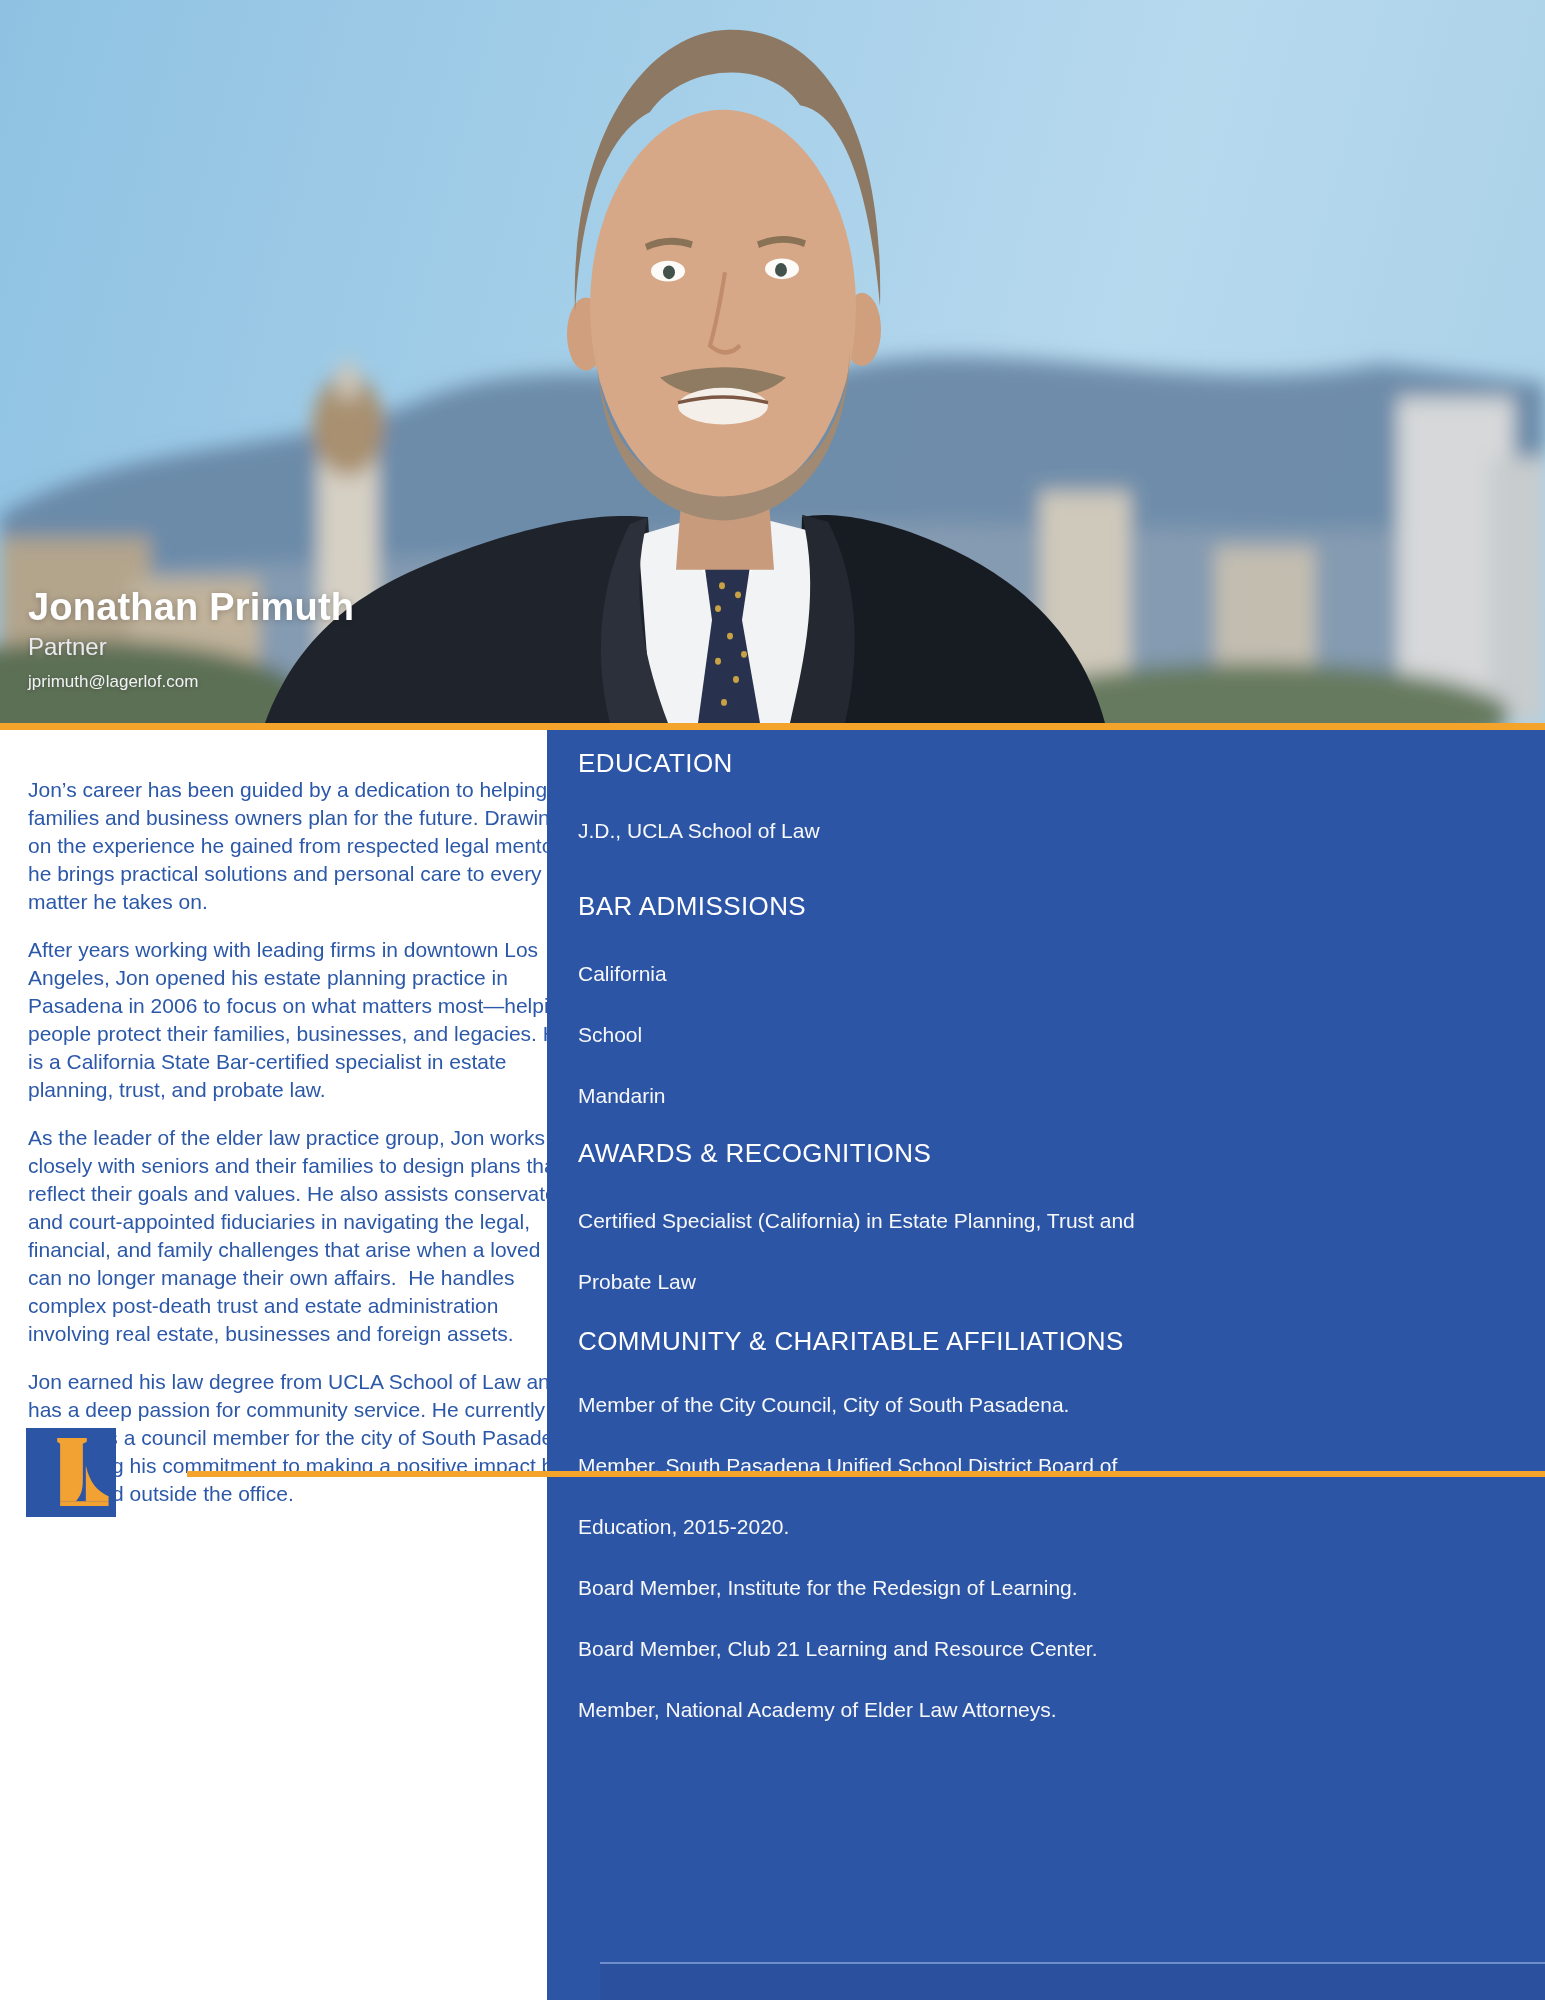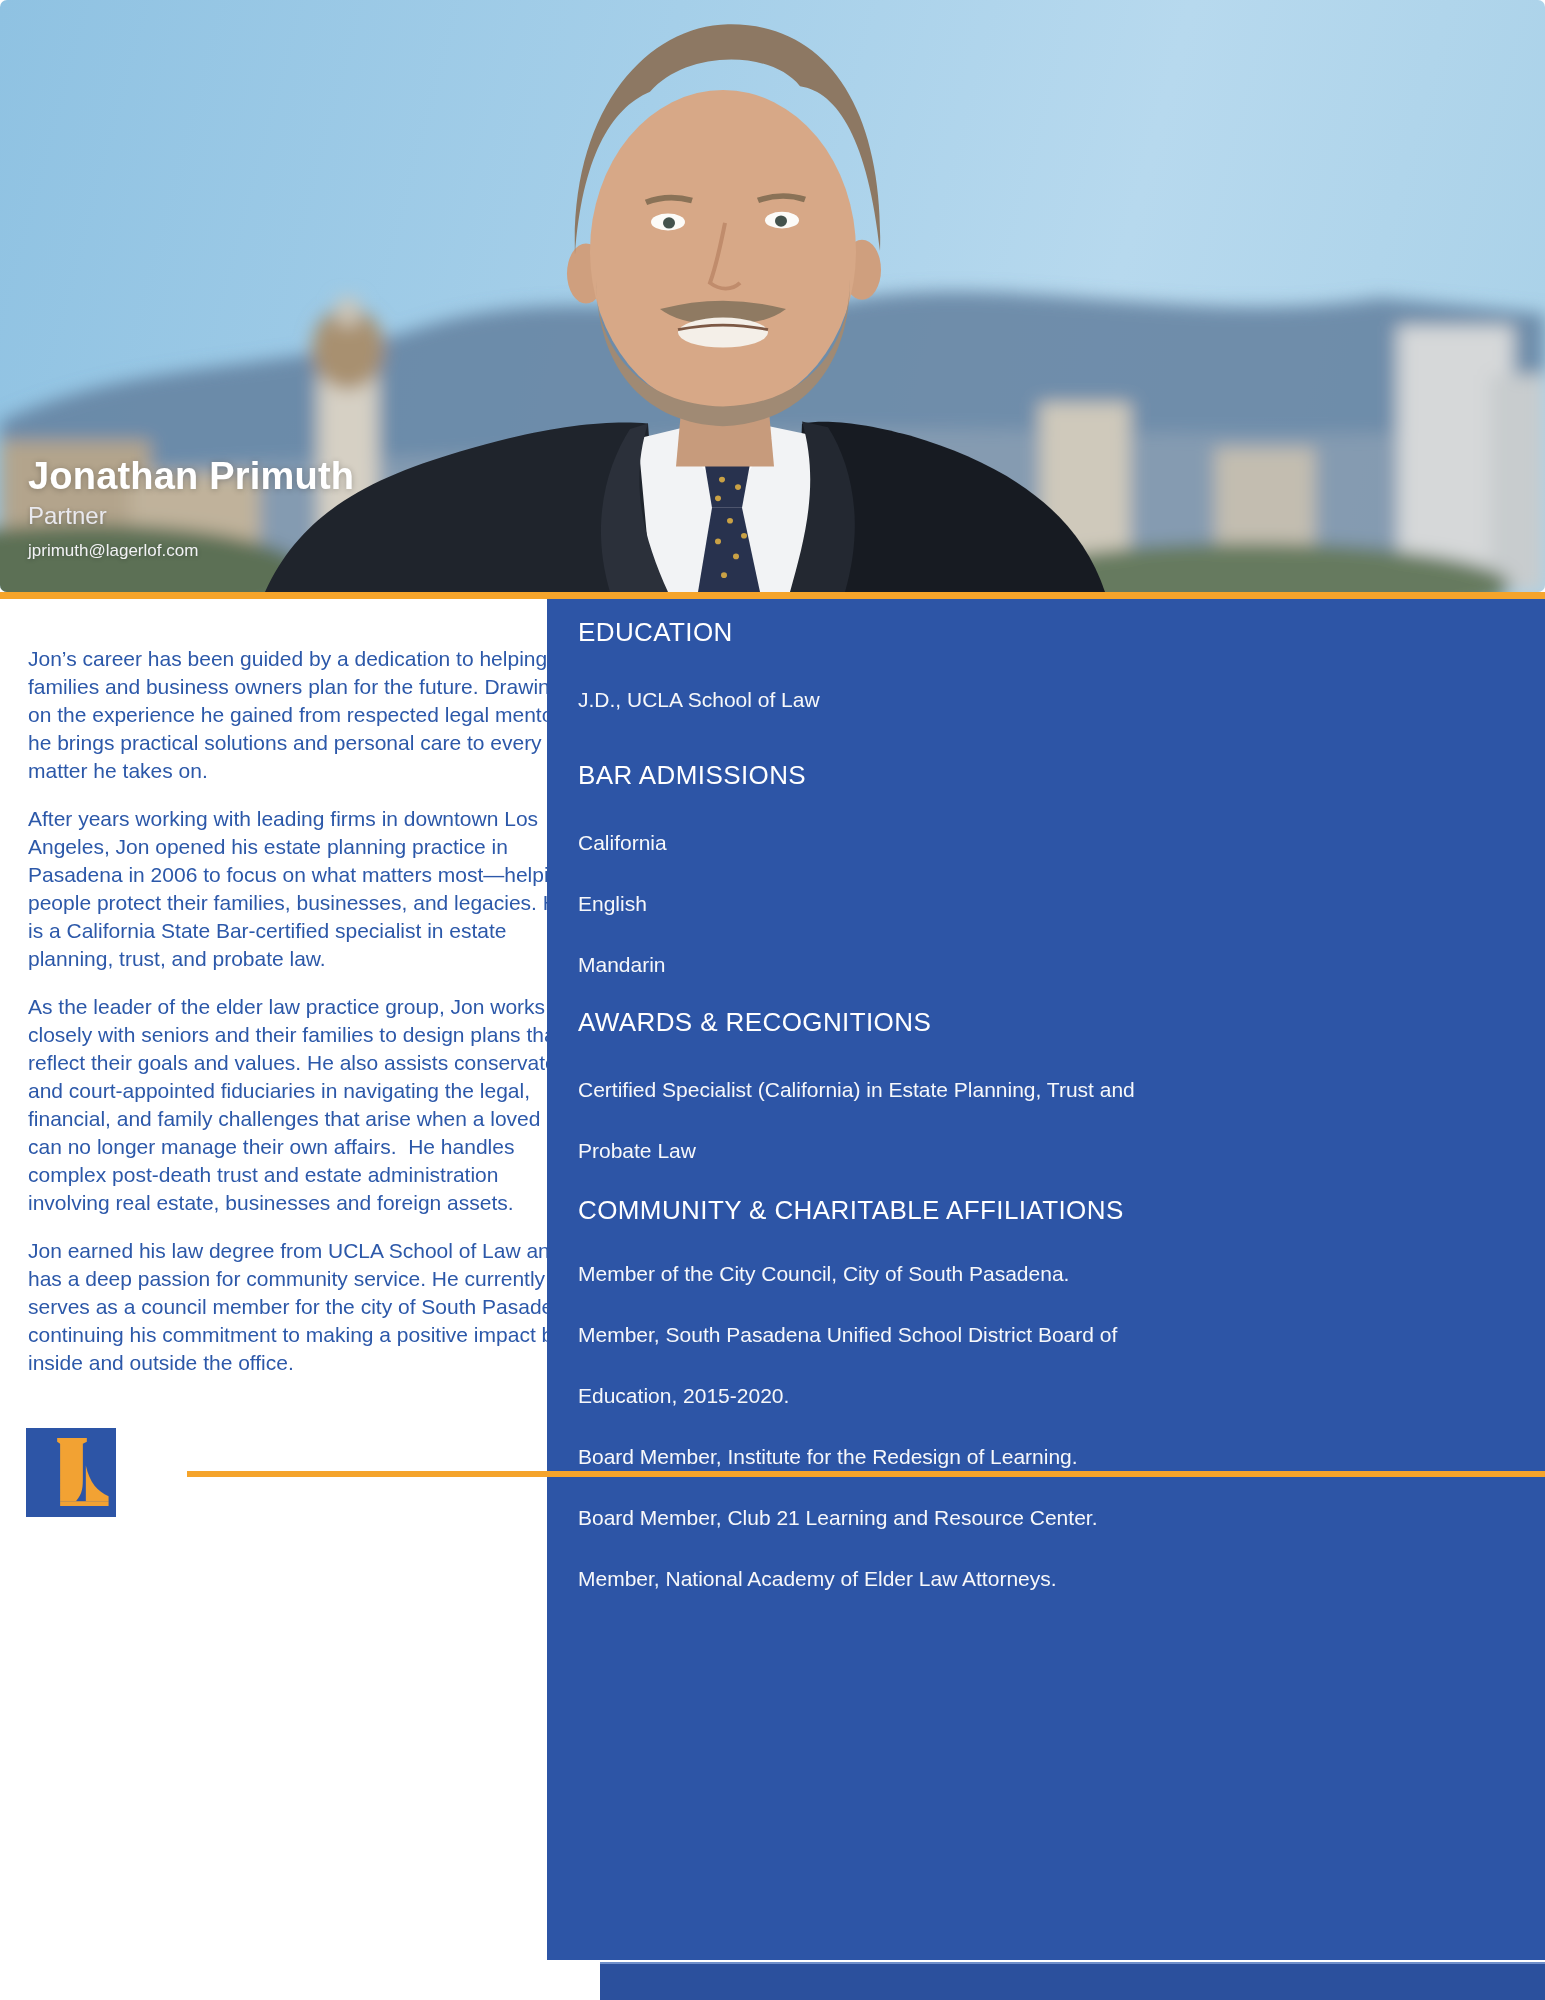--- a/index.html
+++ b/index.html
@@ -3,24 +3,23 @@
 <meta charset="utf-8">
 <style>
   html,body{margin:0;padding:0;}
   body{
     width:1545px;height:2000px;position:relative;overflow:hidden;
     font-family:"Liberation Sans","DejaVu Sans",sans-serif;
     background:#ffffff;
   }
   
   .hero{
-    position:relative;width:1545px;height:592px;
+    position:relative;width:1545px;height:723px;
     background:linear-gradient(105deg,#8fc2e2 0%,#a5cfe9 40%,#b7d9ee 70%,#a9d1e8 100%);
     overflow:hidden;
-    border-radius:7px;
   }
   .hero svg{position:absolute;left:0;top:0;width:100%;height:100%;}
   .hero-text{position:absolute;left:28px;bottom:30px;z-index:4;}
   .hero-name{
     color:#ffffff;font-size:38px;font-weight:700;line-height:40px;
     letter-spacing:.2px;text-shadow:0 1px 6px rgba(0,0,0,.25);
   }
   .hero-title{
     color:#e9e9ee;font-size:24px;font-weight:400;line-height:28px;margin-top:6px;
     text-shadow:0 1px 4px rgba(0,0,0,.25);
@@ -172,21 +171,21 @@
     <div>
         <section class="side-section">
           <h2 class="side-heading">EDUCATION</h2>
           <div class="side-item">J.D., UCLA School of Law</div>
         </section>
         <section class="side-section">
           <h2 class="side-heading">BAR ADMISSIONS</h2>
           <div class="side-item">California</div>
         </section>
         <section class="side-section">
-          <div class="side-item">English</div>
+          <div class="side-item">School</div>
           <div class="side-item">Mandarin</div>
         </section>
         <section class="side-section">
           <h2 class="side-heading">AWARDS &amp; RECOGNITIONS</h2>
           <div class="side-item">Certified Specialist (California) in Estate Planning, Trust and</div>
           <div class="side-item">Probate Law</div>
         </section>
         <section class="side-section">
           <h2 class="side-heading">COMMUNITY &amp; CHARITABLE AFFILIATIONS</h2>
           <div class="side-item">Member of the City Council, City of South Pasadena.</div>

